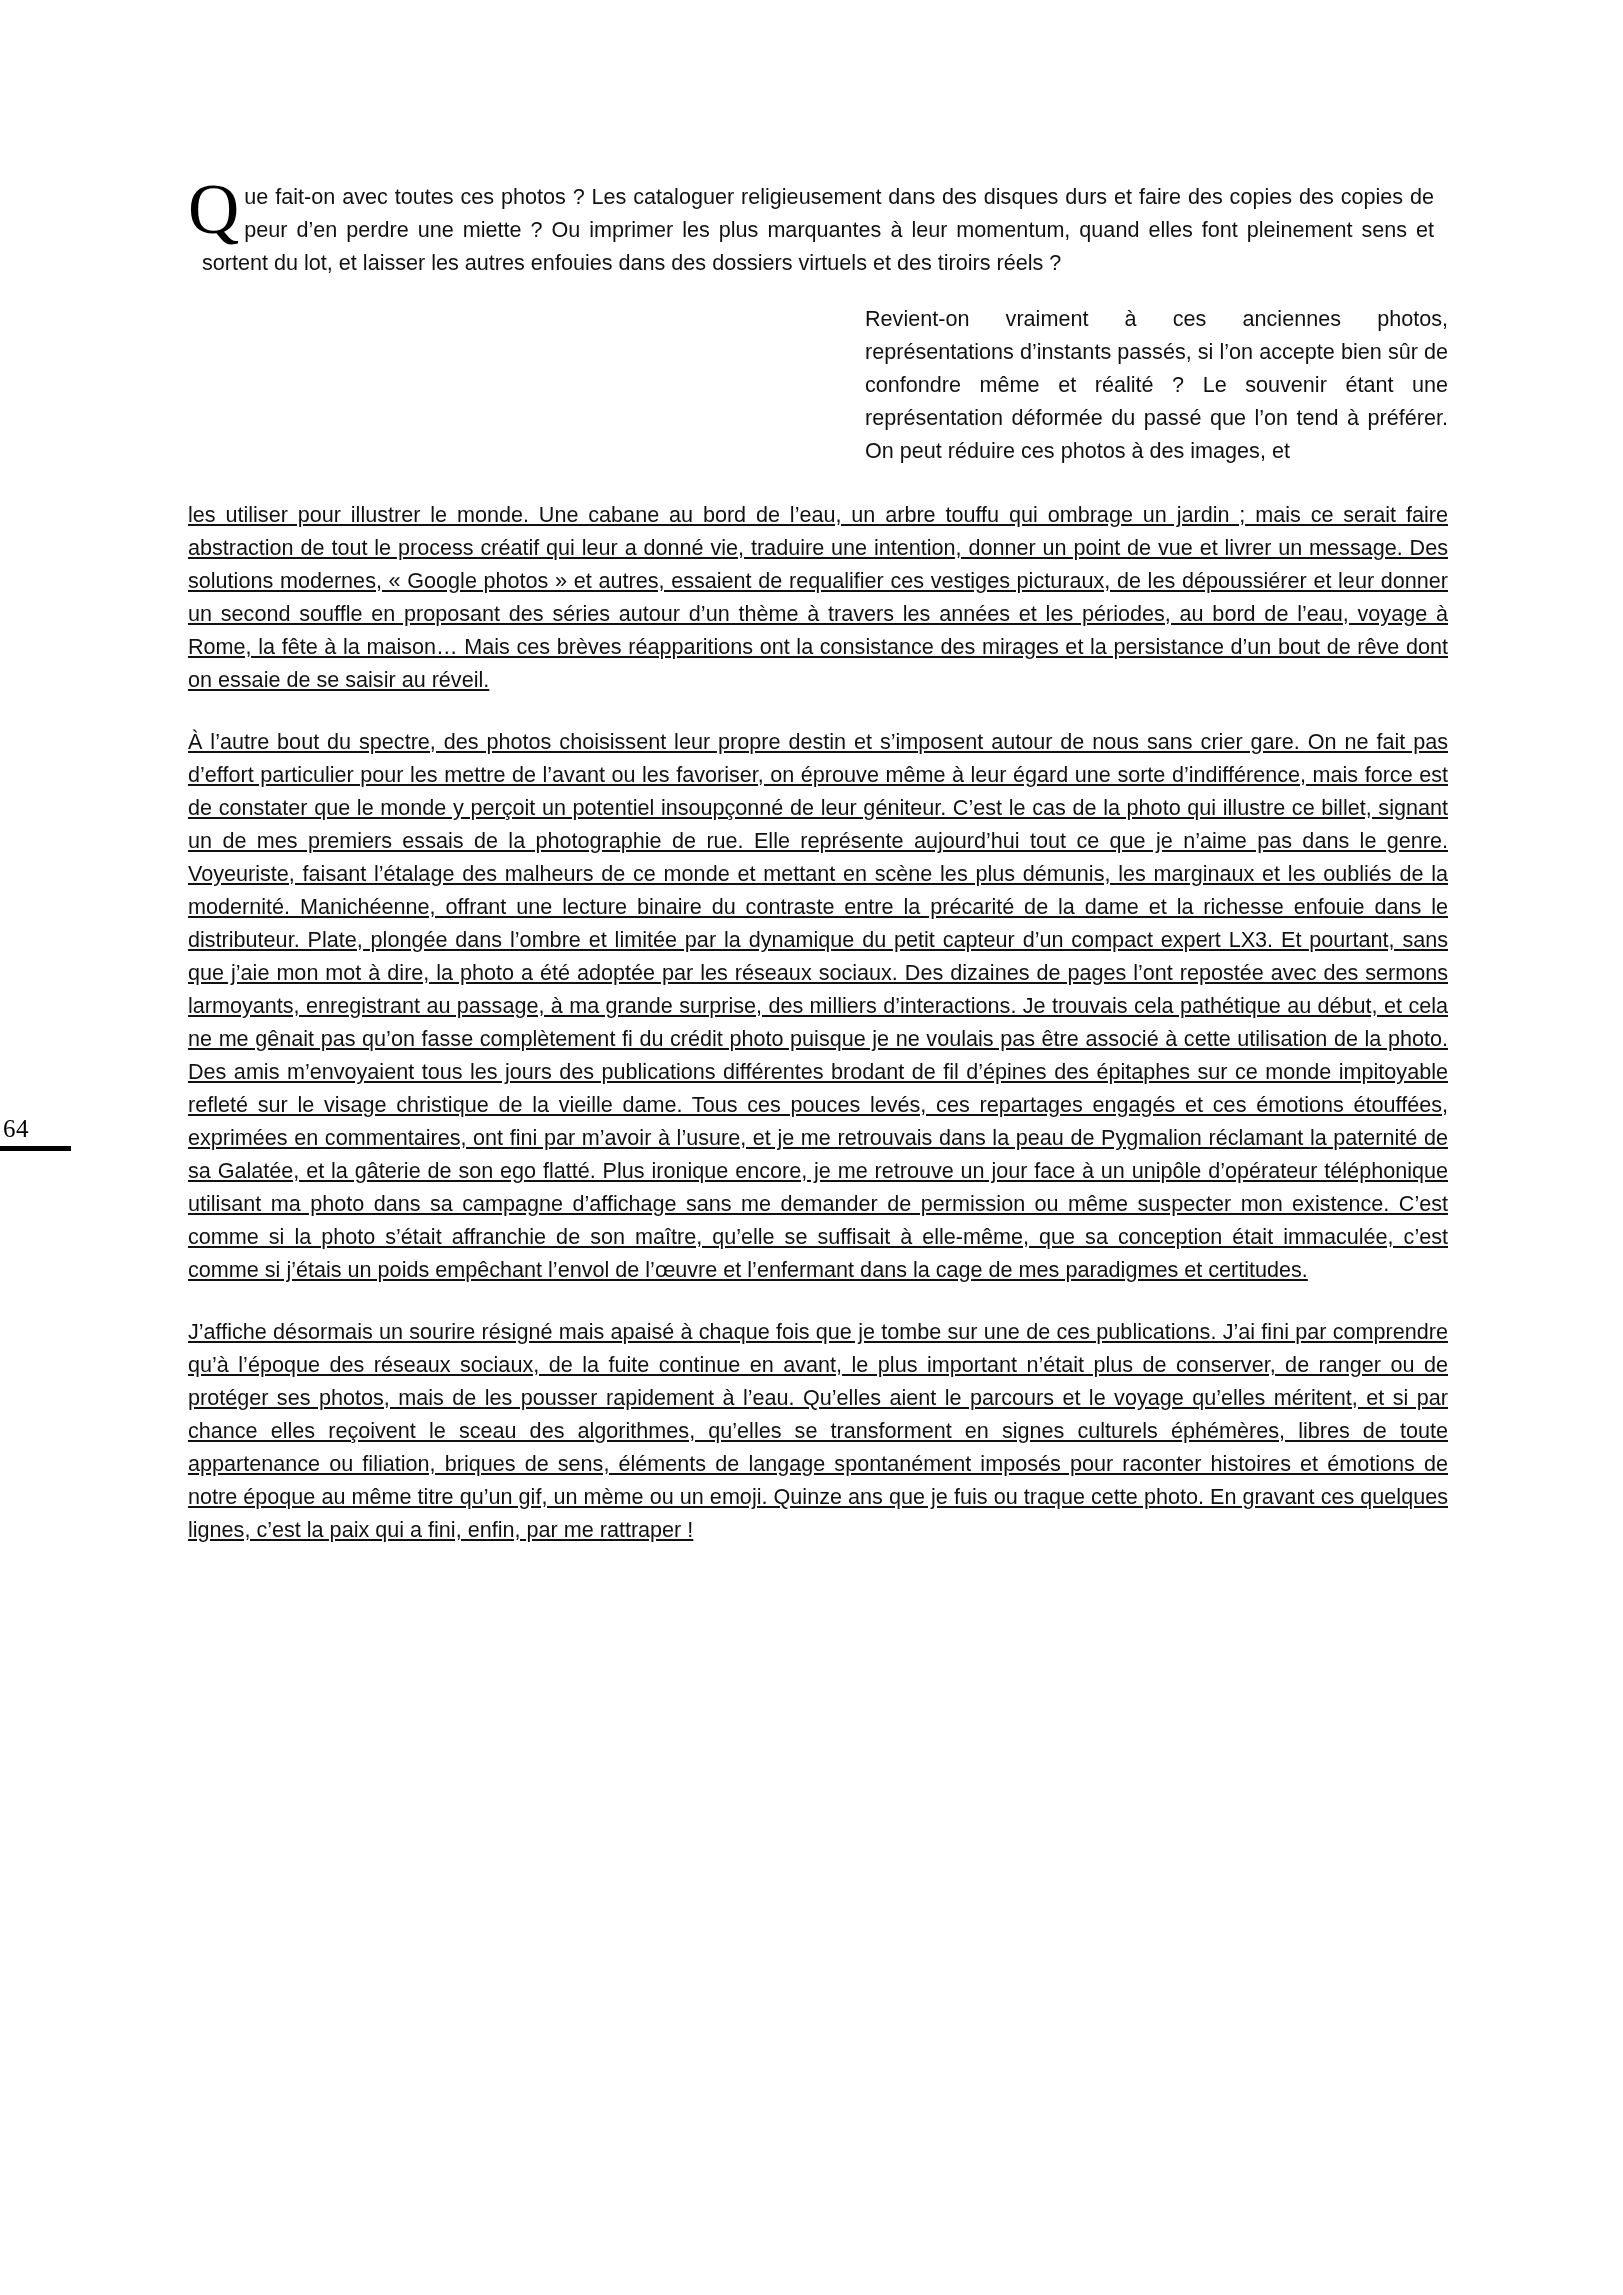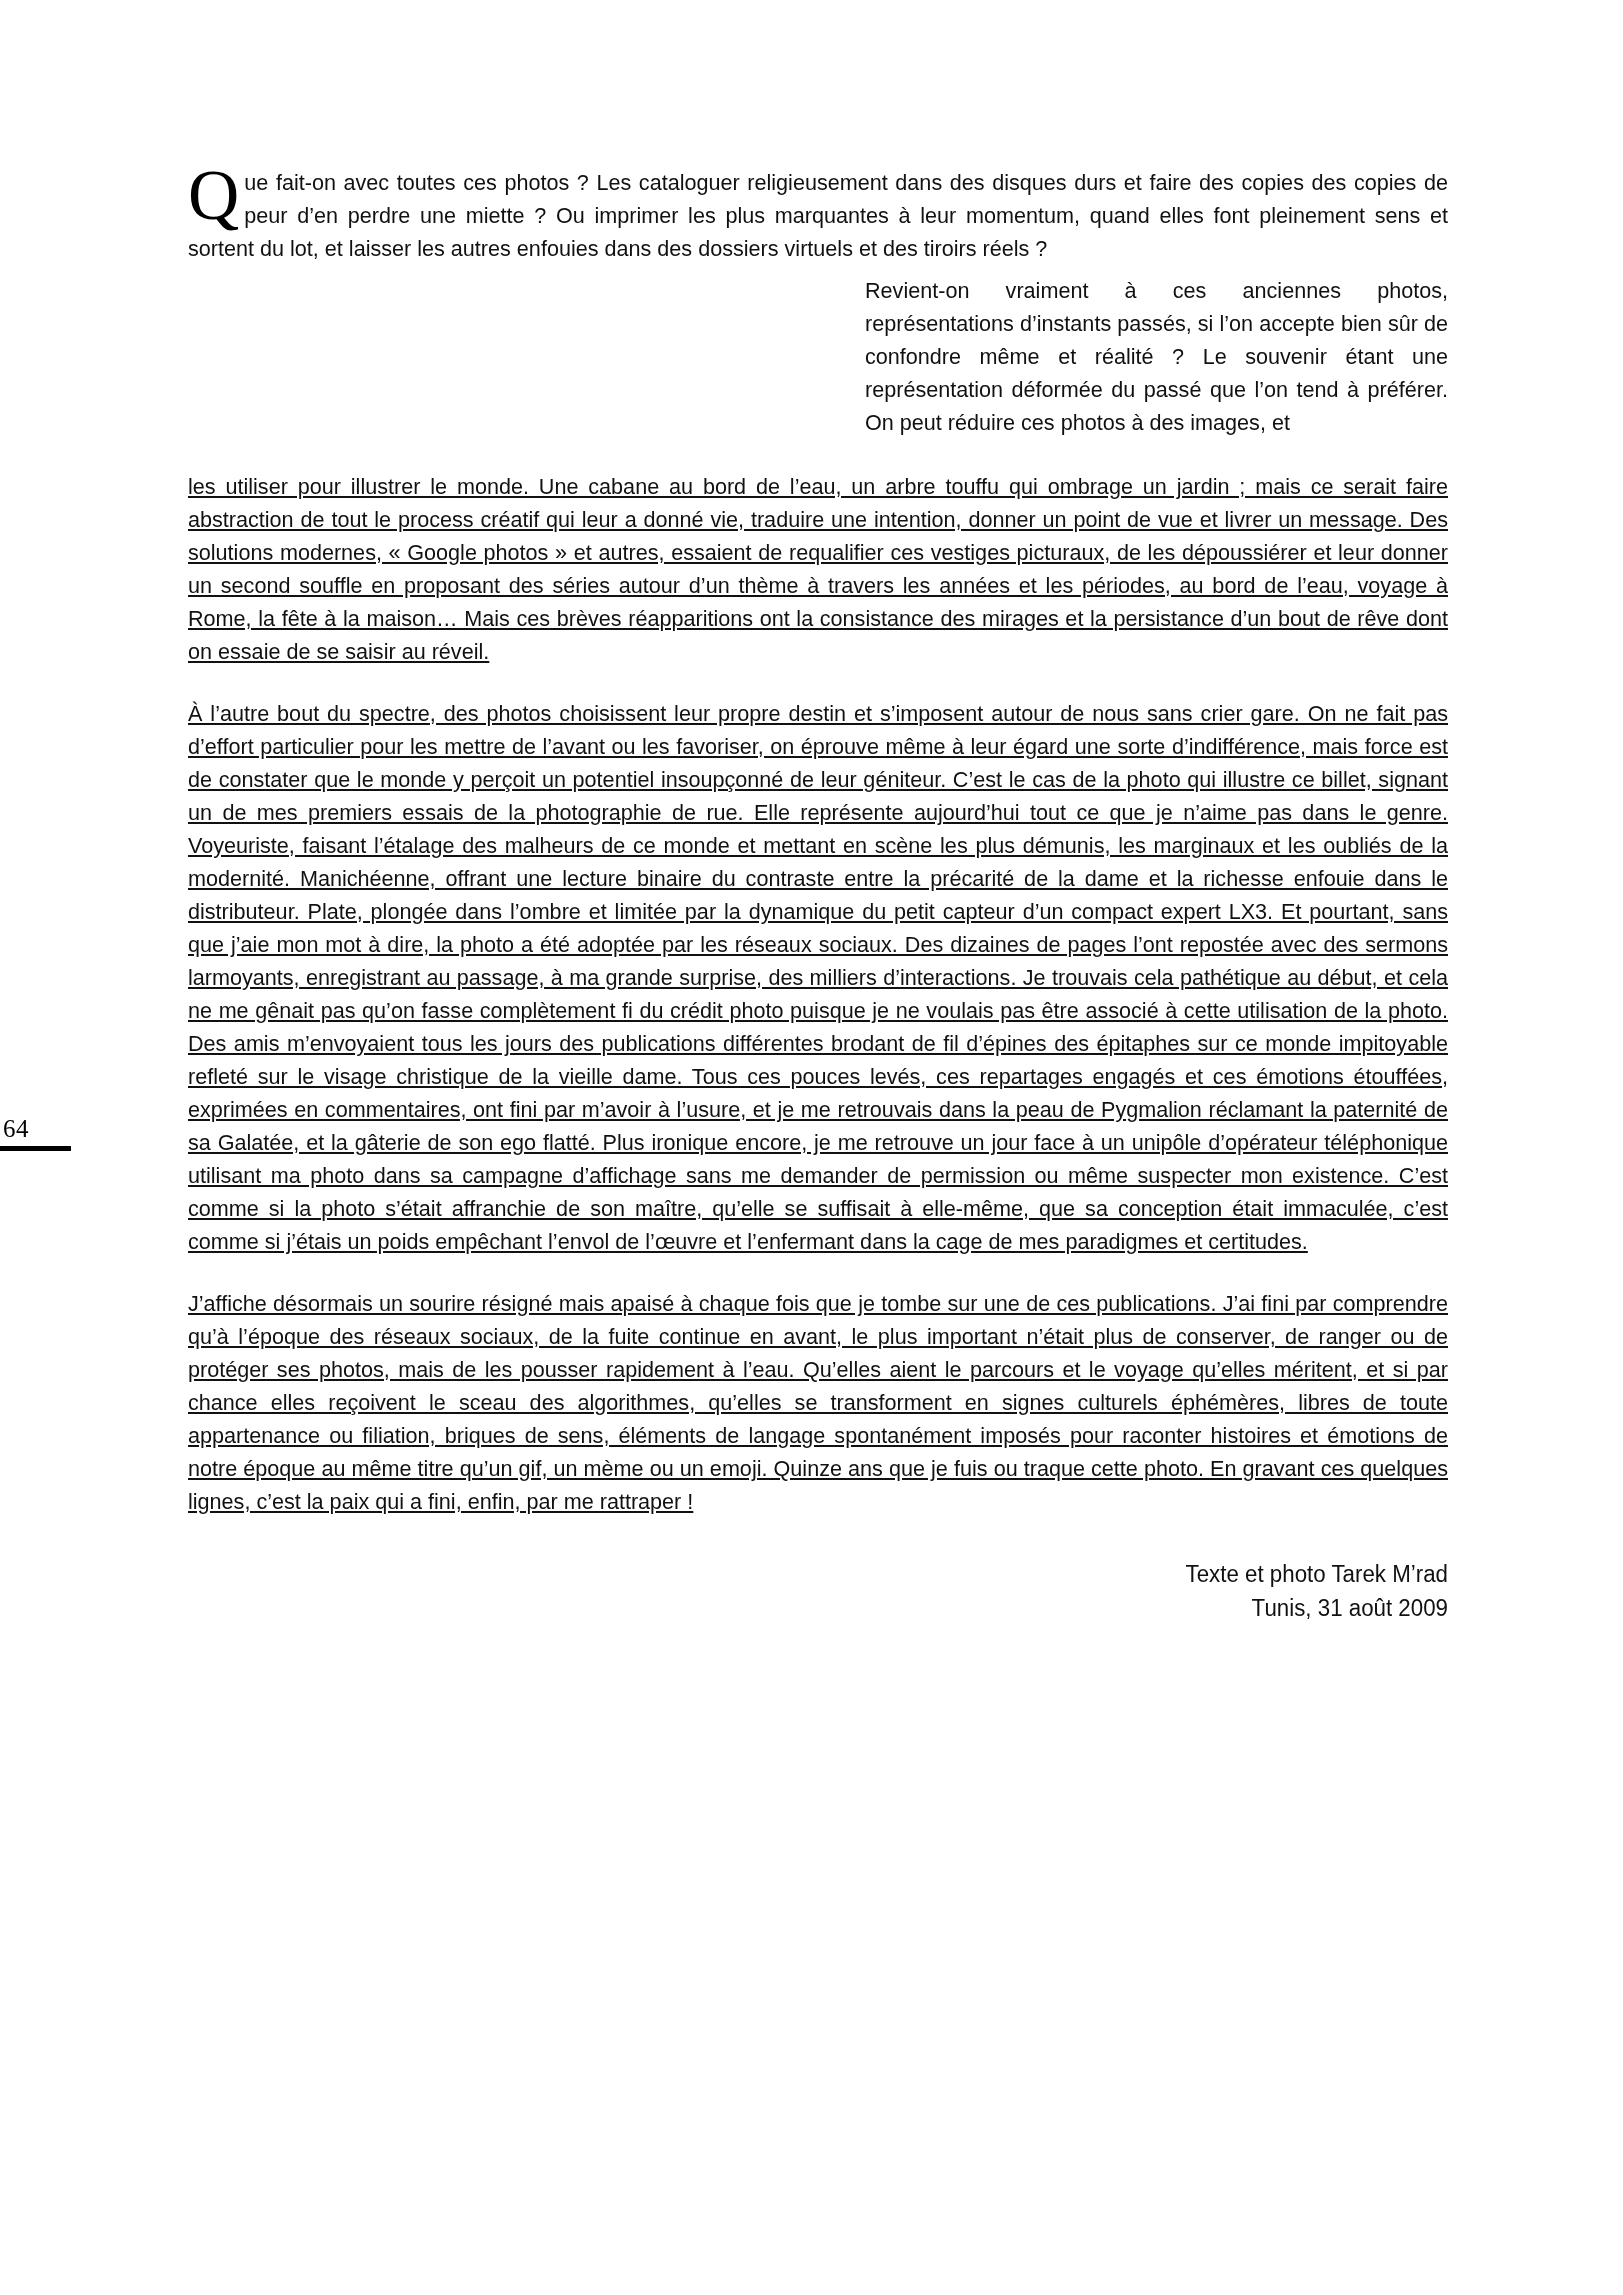--- a/index.html
+++ b/index.html
@@ -68,21 +68,21 @@
   .lede .dropcap {
     float: left;
     font-family: "Liberation Serif", "DejaVu Serif", serif;
     font-size: 71px;
     line-height: 54px;
     font-weight: 400;
     margin: 1.7px 5px -5px 0;
     color: #000;
   }
   .lede p {
-    margin: 0;
+    margin: 14px;
   }
 
   
   .headline-zone {
     position: relative;
     min-height: 196px;
     margin-top: 5px;
   }
   .headline-block {
     float: left;
@@ -179,19 +179,15 @@
     </div>
 
   </div>
 
   <div class="body-text runaround">
     <p class="para">les utiliser pour illustrer le monde. Une cabane au bord de l’eau, un arbre touffu qui ombrage un jardin ; mais ce serait faire abstraction de tout le process créatif qui leur a donné vie, traduire une intention, donner un point de vue et livrer un message. Des solutions modernes, « Google photos » et autres, essaient de requalifier ces vestiges picturaux, de les dépoussiérer et leur donner un second souffle en proposant des séries autour d’un thème à travers les années et les périodes, au bord de l’eau, voyage à Rome, la fête à la maison… Mais ces brèves réapparitions ont la consistance des mirages et la persistance d’un bout de rêve dont on essaie de se saisir au réveil.</p>
     <p class="para">À l’autre bout du spectre, des photos choisissent leur propre destin et s’imposent autour de nous sans crier gare. On ne fait pas d’effort particulier pour les mettre de l’avant ou les favoriser, on éprouve même à leur égard une sorte d’indifférence, mais force est de constater que le monde y perçoit un potentiel insoupçonné de leur géniteur. C’est le cas de la photo qui illustre ce billet, signant un de mes premiers essais de la photographie de rue. Elle représente aujourd’hui tout ce que je n’aime pas dans le genre. Voyeuriste, faisant l’étalage des malheurs de ce monde et mettant en scène les plus démunis, les marginaux et les oubliés de la modernité. Manichéenne, offrant une lecture binaire du contraste entre la précarité de la dame et la richesse enfouie dans le distributeur. Plate, plongée dans l’ombre et limitée par la dynamique du petit capteur d’un compact expert LX3. Et pourtant, sans que j’aie mon mot à dire, la photo a été adoptée par les réseaux sociaux. Des dizaines de pages l’ont repostée avec des sermons larmoyants, enregistrant au passage, à ma grande surprise, des milliers d’interactions. Je trouvais cela pathétique au début, et cela ne me gênait pas qu’on fasse complètement fi du crédit photo puisque je ne voulais pas être associé à cette utilisation de la photo. Des amis m’envoyaient tous les jours des publications différentes brodant de fil d’épines des épitaphes sur ce monde impitoyable refleté sur le visage christique de la vieille dame. Tous ces pouces levés, ces repartages engagés et ces émotions étouffées, exprimées en commentaires, ont fini par m’avoir à l’usure, et je me retrouvais dans la peau de Pygmalion réclamant la paternité de sa Galatée, et la gâterie de son ego flatté. Plus ironique encore, je me retrouve un jour face à un unipôle d’opérateur téléphonique utilisant ma photo dans sa campagne d’affichage sans me demander de permission ou même suspecter mon existence. C’est comme si la photo s’était affranchie de son maître, qu’elle se suffisait à elle-même, que sa conception était immaculée, c’est comme si j’étais un poids empêchant l’envol de l’œuvre et l’enfermant dans la cage de mes paradigmes et certitudes.</p>
     <p class="para">J’affiche désormais un sourire résigné mais apaisé à chaque fois que je tombe sur une de ces publications. J’ai fini par comprendre qu’à l’époque des réseaux sociaux, de la fuite continue en avant, le plus important n’était plus de conserver, de ranger ou de protéger ses photos, mais de les pousser rapidement à l’eau. Qu’elles aient le parcours et le voyage qu’elles méritent, et si par chance elles reçoivent le sceau des algorithmes, qu’elles se transforment en signes culturels éphémères, libres de toute appartenance ou filiation, briques de sens, éléments de langage spontanément imposés pour raconter histoires et émotions de notre époque au même titre qu’un gif, un mème ou un emoji. Quinze ans que je fuis ou traque cette photo. En gravant ces quelques lignes, c’est la paix qui a fini, enfin, par me rattraper !</p>
   </div>
 
-  <div class="signoff">
-    <div>Texte et photo Tarek M’rad</div>
-    <div>Tunis, 31 août 2009</div>
-  </div>
 
 </div>
 
 
 </body></html>

